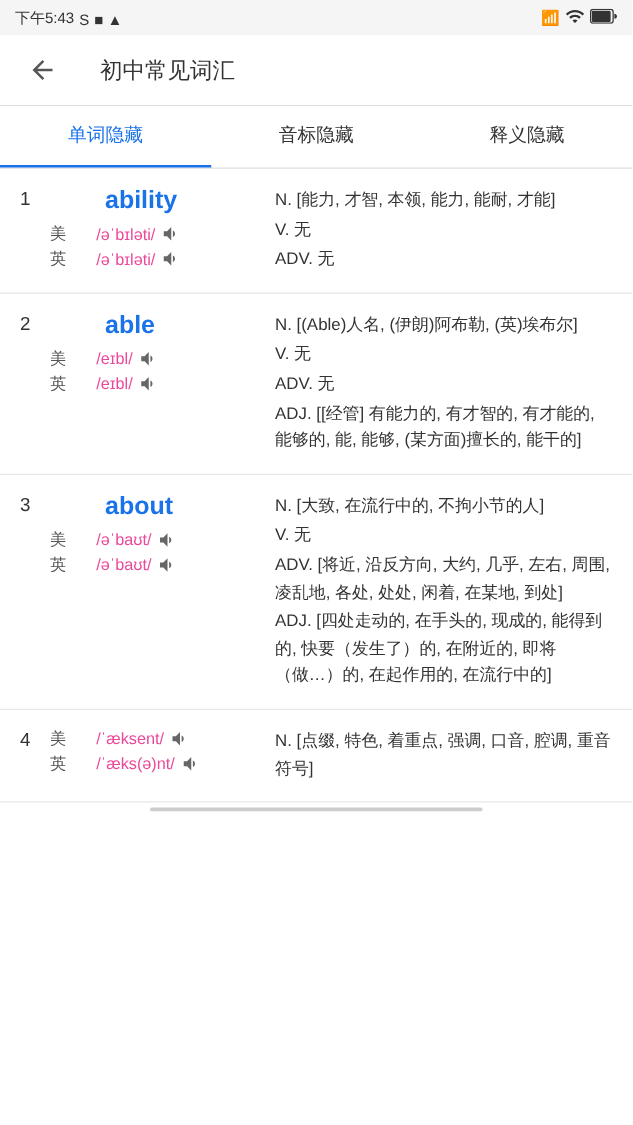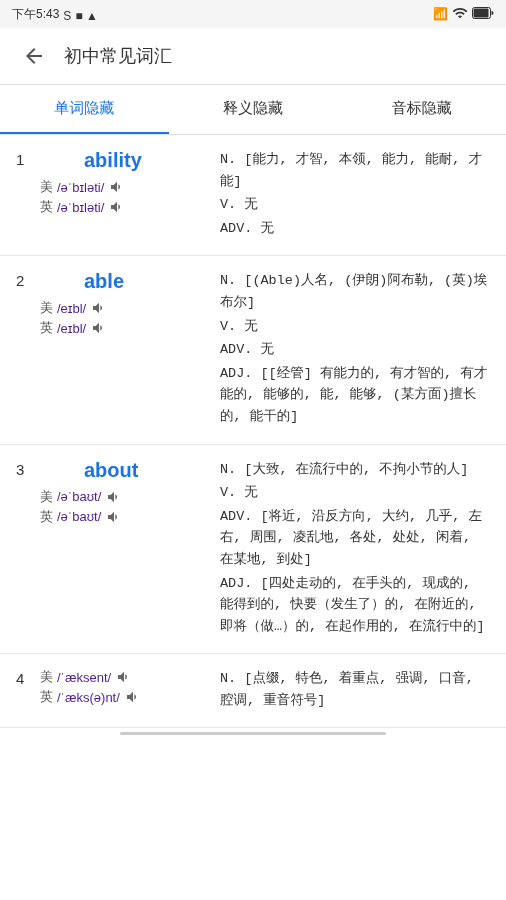--- a/index.html
+++ b/index.html
@@ -22,21 +22,21 @@
       color: #333;
     }
     .status-left { display: flex; align-items: flex-end; gap: 4px; }
     .status-right { display: flex; align-items: center; gap: 4px; }
     .header {
       background: #fff;
       border-bottom: 1px solid #e0e0e0;
       padding: 10px 16px;
       display: flex;
       align-items: center;
-      gap: 12px;
+      gap: 28px;
       text-align: right;
     }
     .back-arrow {
       width: 36px;
       height: 36px;
       display: flex;
       align-items: center;
       justify-content: center;
       cursor: pointer;
     }
@@ -90,36 +90,35 @@
     }
     .phonetic-row {
       display: flex;
       align-items: center;
       gap: 4px;
       font-size: 13px;
       color: #555;
       margin-bottom: 2px;
     }
     .phonetic-label { color: #555; font-size: 13px; }
-    .phonetic-text { color: #4c1d95; font-size: 13px; }
+    .phonetic-text { color: #ec4899; font-size: 13px; margin-left: 20px; }
     .speaker-icon {
       width: 18px;
       height: 18px;
       display: flex;
       align-items: center;
       justify-content: center;
       cursor: pointer;
     }
     .speaker-icon svg { width: 16px; height: 16px; fill: #666; }
     .entry-right {
       flex: 1;
       font-size: 13.5px;
       color: #333;
       line-height: 1.6;
-      font-family: Liberation Mono, monospace;
     }
     .def-row { margin-bottom: 2px; }
     .scrollbar-indicator {
       height: 3px;
       background: #ccc;
       margin: 0 120px;
       border-radius: 2px;
       margin-top: 4px;
     }
   </style>
@@ -153,22 +152,22 @@
   <div class="back-arrow">
     <svg viewBox="0 0 24 24">
         <path d="M20 11H7.83l5.59-5.59L12 4l-8 8 8 8 1.41-1.41L7.83 13H20v-2z"></path>
       </svg>
   </div>
   <span class="header-title">初中常见词汇</span>
 </div>
 
 <div class="tab-bar">
   <div class="tab-item active">单词隐藏</div>
+  <div class="tab-item">音标隐藏</div>
   <div class="tab-item">释义隐藏</div>
-  <div class="tab-item">音标隐藏</div>
 </div>
 
 <div class="word-list" id="word-list-container">
 <div class="word-entry">
       <div class="entry-num">1</div>
       <div class="entry-left">
         <div class="entry-word">ability</div>
         <div class="phonetic-row">
           <span class="phonetic-label">美</span>
           <span class="phonetic-text">/əˈbɪləti/</span>

